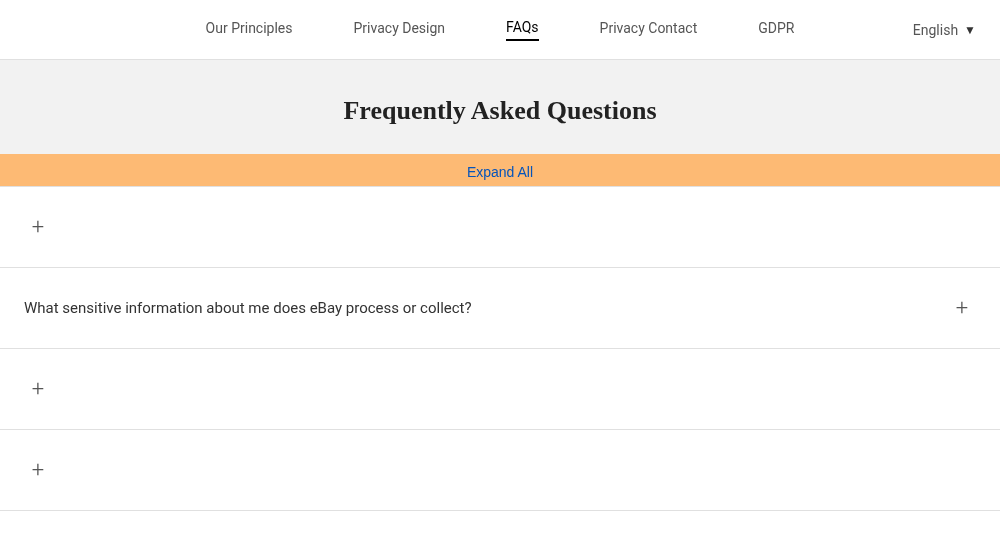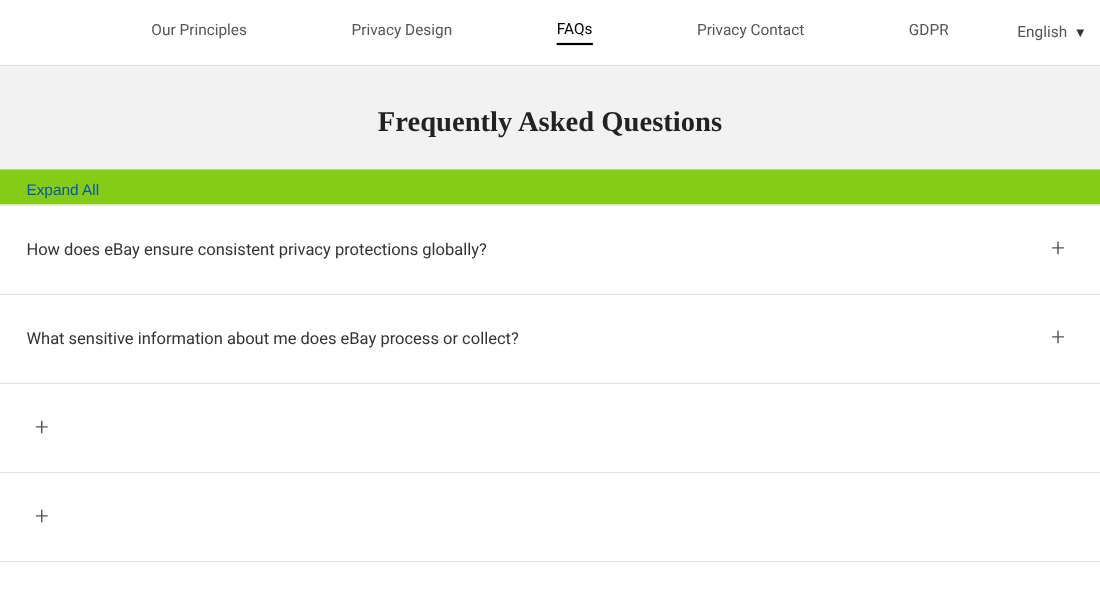--- a/index.html
+++ b/index.html
@@ -24,40 +24,40 @@
       border-bottom: 1px solid #e0e0e0;
       padding: 0 20px;
       height: 60px;
       position: relative;
       background: #fff;
     }
 
     .nav-items {
       display: flex;
       align-items: center;
-      gap: 95px;
+      gap: 61px;
     }
 
     .nav-item {
       font-size: 14px;
       color: #555;
       cursor: pointer;
       text-decoration: none;
       padding-bottom: 4px;
     }
 
     .nav-item.active {
       font-weight: 400;
       color: #000;
       border-bottom: 2px solid #000;
     }
 
     .lang-selector {
       position: absolute;
-      right: 12px;
+      right: 24px;
       display: flex;
       align-items: center;
       gap: 6px;
       font-size: 14px;
       color: #555;
       cursor: pointer;
     }
 
     .lang-selector .chevron {
       font-size: 12px;
@@ -74,23 +74,23 @@
     .hero h1 {
       font-size: 26px;
       font-weight: 700;
       color: #222;
       font-family: Liberation Serif, serif;
     }
 
     
     .faq-controls {
       display: flex;
-      justify-content: flex-start;
+      justify-content: center;
       padding: 10px 24px 6px;
-      background: #84cc16;
+      background: #fdba74;
     }
 
     .expand-all-btn {
       font-size: 14px;
       color: #0654ba;
       cursor: pointer;
       background: none;
       border: none;
       padding: 0;
     }
@@ -154,21 +154,20 @@
   <h1>Frequently Asked Questions</h1>
 </div>
 
 <div class="faq-controls">
   <button class="expand-all-btn">Expand All</button>
 </div>
 
 <div class="faq-list">
 
   <div class="faq-item">
-    <span class="faq-question">How does eBay ensure consistent privacy protections globally?</span>
     <span class="faq-toggle">+</span>
   </div>
 
   <div class="faq-item">
     <span class="faq-question">What sensitive information about me does eBay process or collect?</span>
     <span class="faq-toggle">+</span>
   </div>
 
   <div class="faq-item">
     <span class="faq-toggle">+</span>

